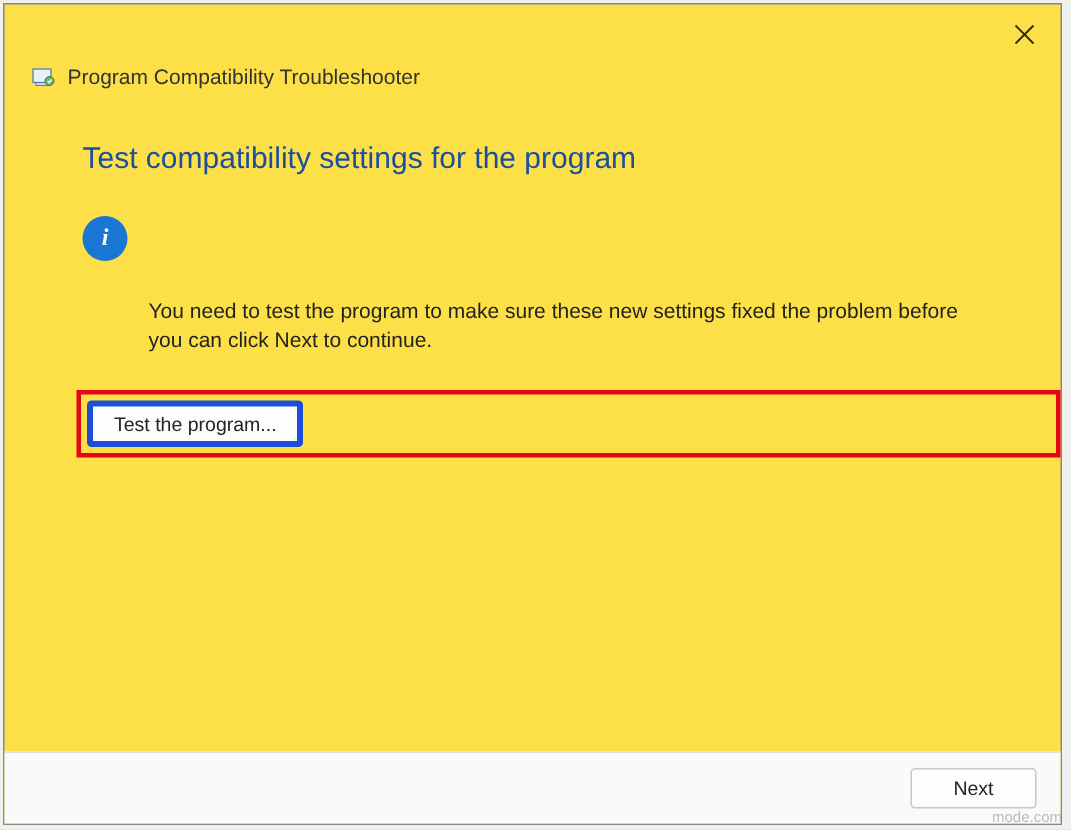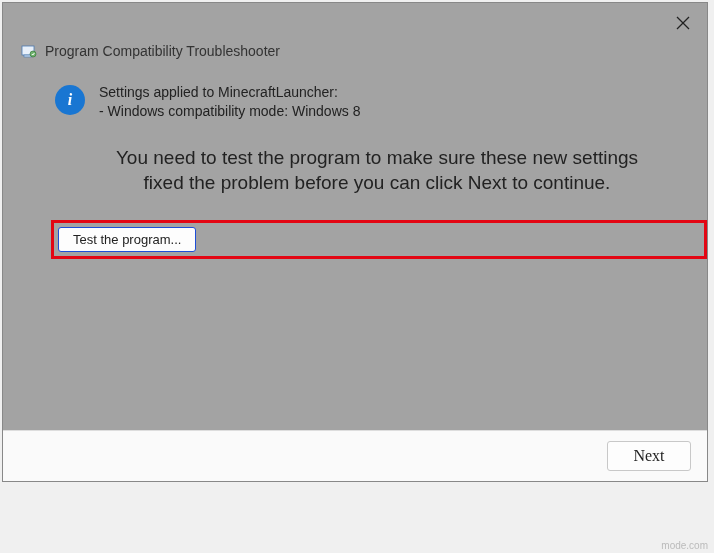--- a/index.html
+++ b/index.html
@@ -5,24 +5,24 @@
     * { box-sizing: border-box; margin: 0; padding: 0; }
     body {
       font-family: 'Segoe UI', Tahoma, sans-serif;
       font-size: 13px;
       background: #f0f0f0;
       width: 714px;
       height: 553px;
       overflow: hidden;
     }
     .dialog {
-      background: #a3a3a3;
+      background: #fde047;
       border: 1px solid #888;
       width: 706px;
-      height: 480px;
+      height: 548px;
       margin: 2px;
       position: relative;
       display: flex;
       flex-direction: column;
     }
     .close-btn {
       position: absolute;
       top: 10px;
       right: 14px;
       width: 20px;
@@ -82,34 +82,33 @@
       font-weight: bold;
     }
     .info-text {
       color: #222;
       font-size: 14px;
       line-height: 1.35;
     }
     .info-line { white-space: pre-wrap; }
     .instruction {
       padding: 24px 52px 0 96px;
-      font-size: 19px;
+      font-size: 14px;
       color: #222;
       line-height: 1.35;
-      text-align: center;
     }
     .test-btn-wrap {
       margin: 24px 0 0 48px;
       display: inline-block;
       border: 3px solid #e30613;
       padding: 4px;
     }
     .test-btn {
       background: #fdfdfd;
-      border: 1px solid #1d4ed8;
+      border: 4px solid #1d4ed8;
       border-radius: 3px;
       padding: 4px 14px;
       font-size: 13px;
       font-family: inherit;
       color: #222;
       cursor: pointer;
     }
     .footer {
       position: absolute;
       bottom: 0;
@@ -121,22 +120,22 @@
       display: flex;
       justify-content: flex-end;
       gap: 8px;
     }
     .footer button {
       background: #fdfdfd;
       border: 1px solid #c8c8c8;
       border-radius: 3px;
       padding: 5px 0;
       width: 84px;
-      font-size: 16px;
-      font-family: Liberation Serif, serif;
+      font-size: 13px;
+      font-family: Liberation Sans, sans-serif;
       color: #222;
       cursor: pointer;
     }
     .watermark {
       position: absolute;
       bottom: 2px;
       right: 6px;
       font-size: 10px;
       color: #bbb;
       pointer-events: none;
@@ -159,29 +158,26 @@
       <svg viewBox="0 0 16 16">
         <rect x="1" y="3" width="12" height="9" fill="#e8f0fa" stroke="#4a78b0" stroke-width="0.8"></rect>
         <rect x="3" y="12" width="8" height="2" fill="#c0d4ea" stroke="#4a78b0" stroke-width="0.6"></rect>
         <circle cx="12" cy="11" r="3" fill="#6fb36f" stroke="#2d6e2d" stroke-width="0.6"></circle>
         <path d="M10.8 11 l1 1 l1.6 -2" stroke="#fff" stroke-width="1" fill="none"></path>
       </svg>
     </span>
     <span class="header-title">Program Compatibility Troubleshooter</span>
   </div>
 
+  <h1 class="main-heading">Test compatibility settings for the program</h1>
 
   <div class="info-row">
     <div class="info-icon">
         <span>i</span>
       </div>
-    <div class="info-text">
-      <div class="info-line">Settings applied to MinecraftLauncher:</div>
-      <div class="info-line">- Windows compatibility mode: Windows 8</div>
-    </div>
   </div>
 
   <div class="instruction">You need to test the program to make sure these new settings fixed the problem before you can click Next to continue.</div>
 
   <div class="test-btn-wrap">
     <button class="test-btn">Test the program...</button>
   </div>
 
   <div class="footer">
     <button>Next</button>

